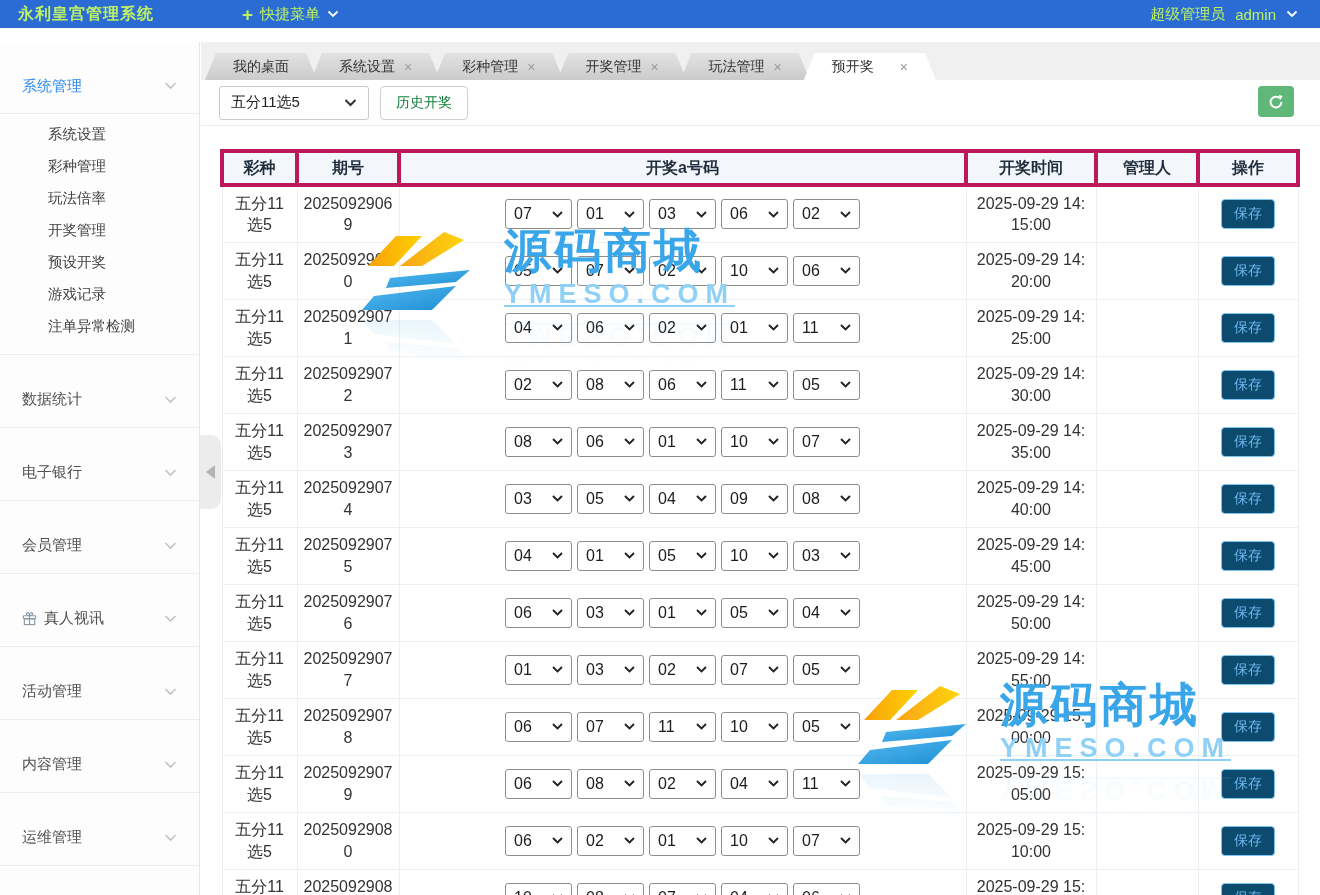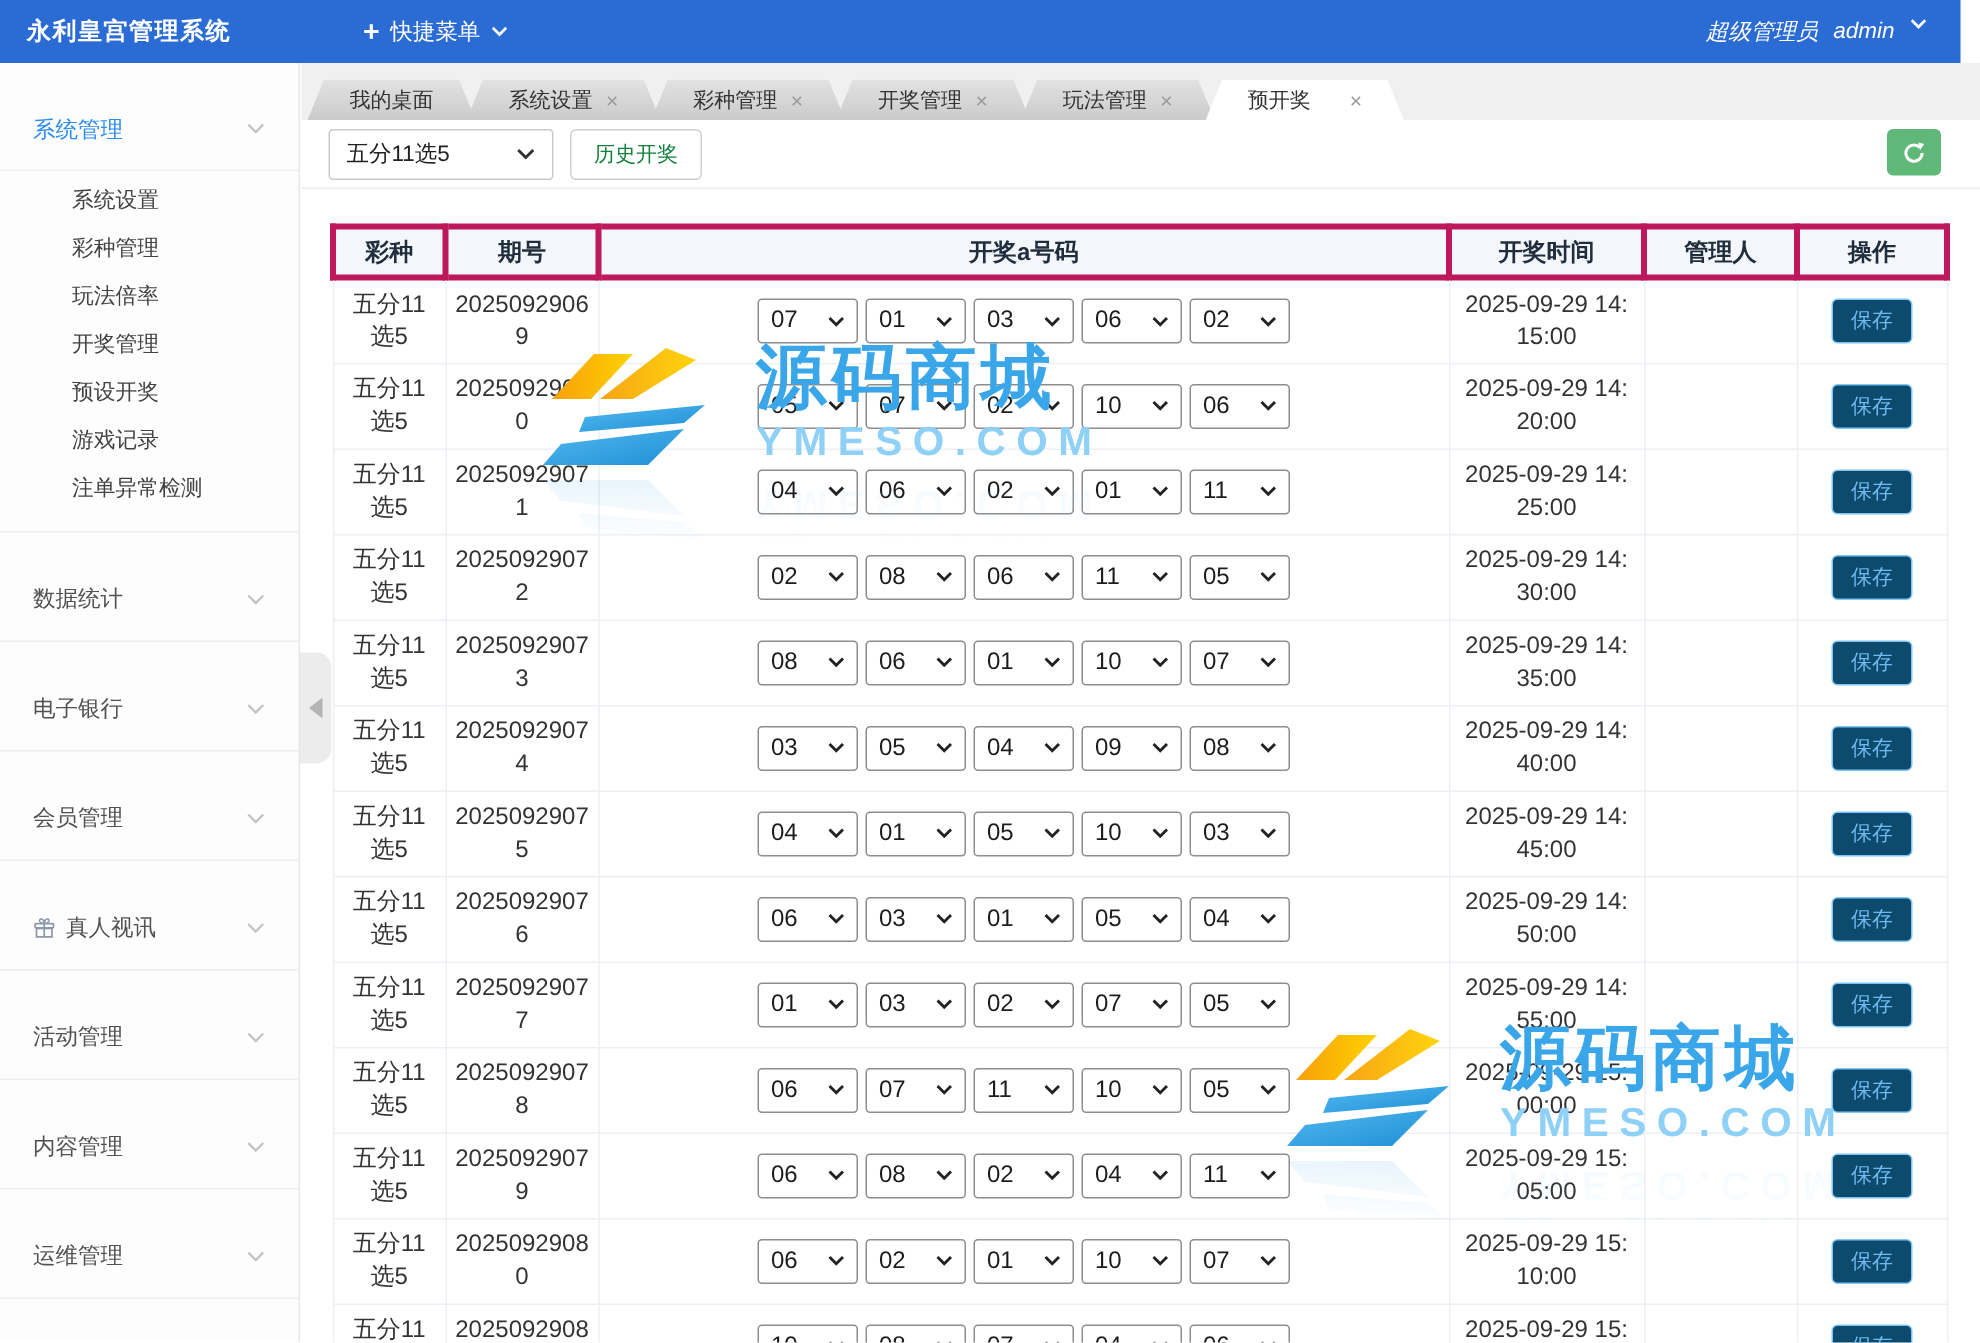--- a/index.html
+++ b/index.html
@@ -1,26 +1,26 @@
 <!DOCTYPE html>
 <html><head>
 <meta charset="utf-8">
 <style>
   * { margin:0; padding:0; box-sizing:border-box; }
   html,body { width:1320px; height:895px; overflow:hidden; background:#fff;
     font-family:"Liberation Sans","DejaVu Sans",sans-serif; }
   body { position:relative; }
 
   
-  .topbar { position:absolute; top:0; left:0; right:13px; height:42px; background:#2b6cd4;
-    color:#ffffff; display:flex; align-items:center; z-index:20; }
+  .topbar { position:absolute; top:0; left:0; right:0; height:28px; background:#2b6cd4;
+    color:#bef264; display:flex; align-items:center; z-index:20; }
   .tb-title { margin-left:18px; font-size:16px; font-weight:bold; letter-spacing:1px; }
   .tb-quick { margin-left:88px; display:flex; align-items:center; gap:7px; font-size:15px; cursor:pointer; }
   .tb-plus { font-size:19px; font-weight:bold; line-height:1; }
-  .tb-right { margin-left:auto; margin-right:22px; display:flex; align-items:flex-start; gap:10px; font-size:15px;font-style:italic; }
+  .tb-right { margin-left:auto; margin-right:22px; display:flex; align-items:center; gap:10px; font-size:15px; }
   .chev-svg { display:inline-block; }
 
   
   .sidebar { position:absolute; top:42px; left:0; width:200px; bottom:0; background:#fdfdfd;
     border-right:1px solid #e7e7e7; z-index:15; }
   .side-section { border-bottom:1px solid #eeeeee;margin-top:17px; }
   .side-header { height:55px; display:flex; align-items:center; padding:0 22px; font-size:15px;
     color:#515151; cursor:pointer; }
   .side-header .lbl { flex:1; display:flex; align-items:center; gap:7px; }
   .side-header.active .lbl { color:#2d8cf0; }
@@ -63,21 +63,21 @@
   .save-btn { background:#0c4a6e; border:1px solid #7dc5f5; color:#6fb9ee; border-radius:4px;
     font-size:14px; padding:5px 12px; cursor:pointer; font-family:Liberation Mono, monospace; }
 
   
   .watermark { position:absolute; z-index:40; pointer-events:none; display:flex; flex-direction:column; }
   .wm1 { left:360px; top:226px; }
   .wm2 { left:856px; top:680px; }
   .wm-inner { display:flex; align-items:flex-start; gap:12px; }
   .wm-texts { display:flex; flex-direction:column; }
   .wm-text-main { font-size:47px; font-weight:bold; color:#39a6e9; letter-spacing:3px; line-height:1.05; }
-  .wm-text-sub { font-size:27px; font-weight:bold; color:#8ed0f6; letter-spacing:7px; margin-top:4px; }
+  .wm-text-sub { font-size:27px; font-weight:bold; color:#8ed0f6; letter-spacing:7px; margin-top:4px;text-decoration:underline; }
   .wm-inner.reflect { transform:scaleY(-1); opacity:.16; margin-top:2px;
     -webkit-mask-image:linear-gradient(to top, rgba(0,0,0,.7), transparent 55%);
     mask-image:linear-gradient(to top, rgba(0,0,0,.7), transparent 55%); }
 </style>
 </head>
 <body>
 
 <svg width="0" height="0" style="position:absolute" aria-hidden="true">
   <defs>
     <linearGradient id="gOr" x1="0" y1="0" x2="1" y2="0">

